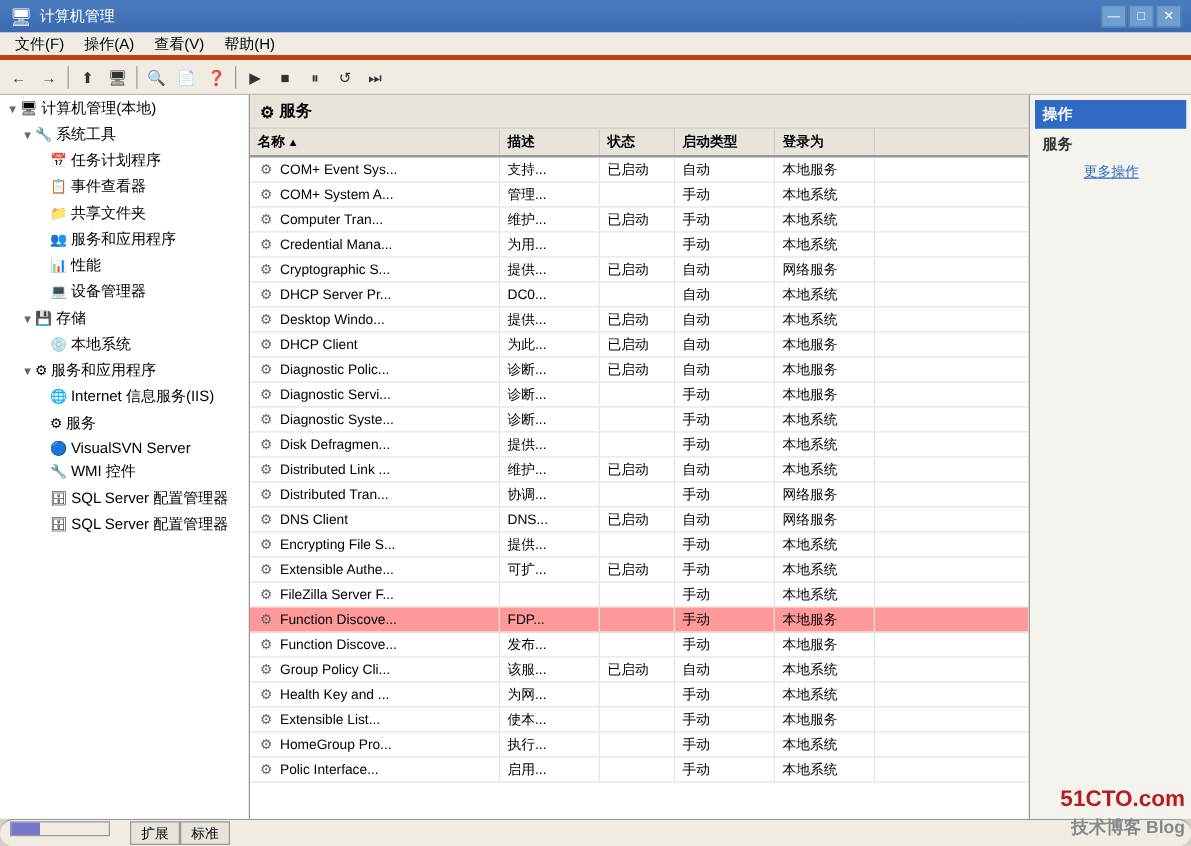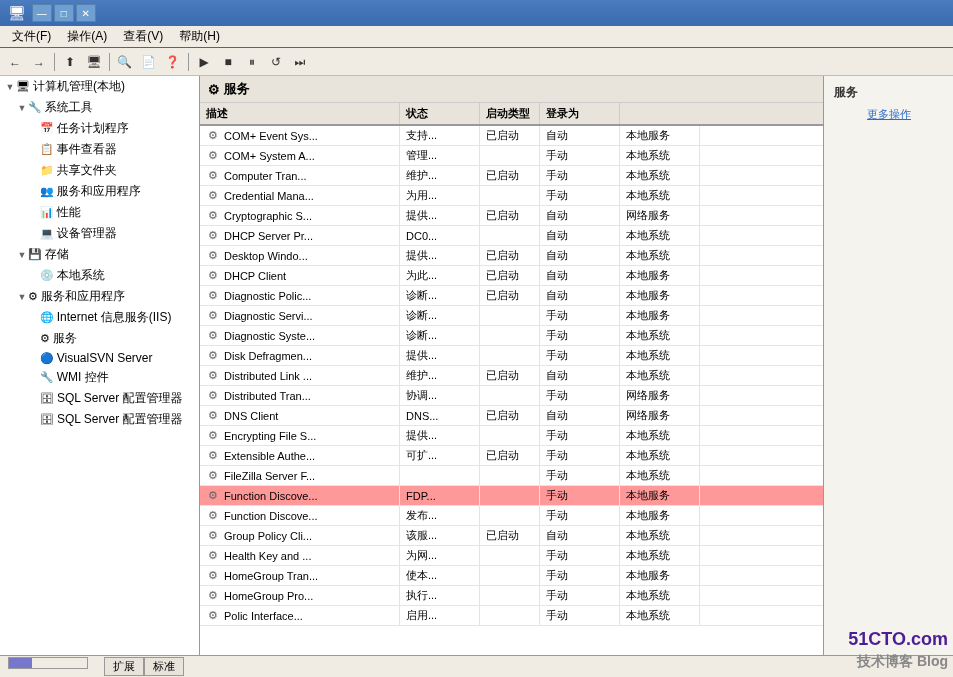--- a/index.html
+++ b/index.html
@@ -45,23 +45,23 @@
       align-items: center;
       justify-content: center;
       cursor: pointer;
     }
 
     
     #menu-bar {
       background: #f0ece4;
       height: 22px;
       display: flex;
-      align-items: flex-start;
+      align-items: center;
       padding: 0 4px;
-      border-bottom: 1px solid #c2410c;
+      border-bottom: 4px solid #c2410c;
     }
     #menu-bar .menu-item {
       padding: 2px 8px;
       cursor: pointer;
       color: #000;
     }
 
     
     #toolbar {
       background: #f0ece4;
@@ -252,20 +252,21 @@
 
     
     #status-bar {
       height: 22px;
       background: #f0ece4;
       border-top: 1px solid #999;
       display: flex;
       align-items: center;
       padding: 0 4px;
       font-size: 11px;
+      border-radius: 11px;
     }
     #status-bar .status-left {
       flex: 1;
       display: flex;
       gap: 4px;
     }
     #status-bar .status-tab {
       padding: 1px 8px;
       border: 1px solid #999;
       background: #e8e4dc;
@@ -277,28 +278,29 @@
     #watermark {
       position: fixed;
       bottom: 5px;
       right: 5px;
       color: #aaa;
       font-size: 14px;
       font-weight: bold;
       text-align: right;
       line-height: 1.4;
     }
-    #watermark .wm-main { color: #4c1d95; font-size: 18px; }
+    #watermark .wm-main { color: #b91c1c; font-size: 18px; }
     #watermark .wm-sub { color: #888; font-size: 14px; }
   </style>
 </head>
 <body>
 
 <div id="title-bar">
   <span class="title-icon">🖥</span>
+  <span class="title-text">计算机管理</span>
   <div class="win-buttons">
     <div class="win-btn">—</div>
     <div class="win-btn">□</div>
     <div class="win-btn">✕</div>
   </div>
 </div>
 
 <div id="menu-bar">
 <div class="menu-item">文件(F)</div>
     <div class="menu-item">操作(A)</div>
@@ -415,20 +417,21 @@
     </div>
 
   <div id="center-panel">
     <div id="service-header">
       <span>⚙</span>
       <span>服务</span>
     </div>
     <div id="service-body">
       <div id="service-list-area">
         <div id="service-table-header">
+        <div class="th-cell">名称<span style="font-size: 9px;"> ▲</span></div>
             <div class="th-cell">描述</div>
             <div class="th-cell">状态</div>
             <div class="th-cell">启动类型</div>
             <div class="th-cell">登录为</div>
           </div>
         <div id="service-table-body">
         <div class="service-row">
               <div class="td-cell">
                 <span class="svc-icon svc-icon-gear">⚙</span>
                 <span>COM+ Event Sys...</span>
@@ -644,21 +647,21 @@
                 <span>Health Key and ...</span>
               </div>
               <div class="td-cell">为网...</div>
               <div class="td-cell"></div>
               <div class="td-cell">手动</div>
               <div class="td-cell">本地系统</div>
             </div>
             <div class="service-row">
               <div class="td-cell">
                 <span class="svc-icon svc-icon-gear">⚙</span>
-                <span>HomeGroup Tran...</span>
+                <span>Extensible List...</span>
               </div>
               <div class="td-cell">使本...</div>
               <div class="td-cell"></div>
               <div class="td-cell">手动</div>
               <div class="td-cell">本地服务</div>
             </div>
             <div class="service-row">
               <div class="td-cell">
                 <span class="svc-icon svc-icon-gear">⚙</span>
                 <span>HomeGroup Pro...</span>
@@ -677,20 +680,21 @@
               <div class="td-cell"></div>
               <div class="td-cell">手动</div>
               <div class="td-cell">本地系统</div>
             </div>
           </div>
       </div>
     </div>
   </div>
 
   <div id="right-panel">
+    <div class="panel-title">操作</div>
     <div class="panel-sub">服务</div>
     <div class="panel-link">更多操作</div>
   </div>
 
 </div>
 
 <div id="status-bar">
   <div class="status-left">
       <div style="width: 80px; height: 12px; border: 1px solid rgb(153, 153, 153); display: inline-block; margin: 0px 4px; vertical-align: middle;"><span style="display: inline-block; width: 30%; height: 100%; background: rgb(119, 119, 204);"></span></div>
       <div style="display: flex; gap: 0px; margin-left: 8px;">

